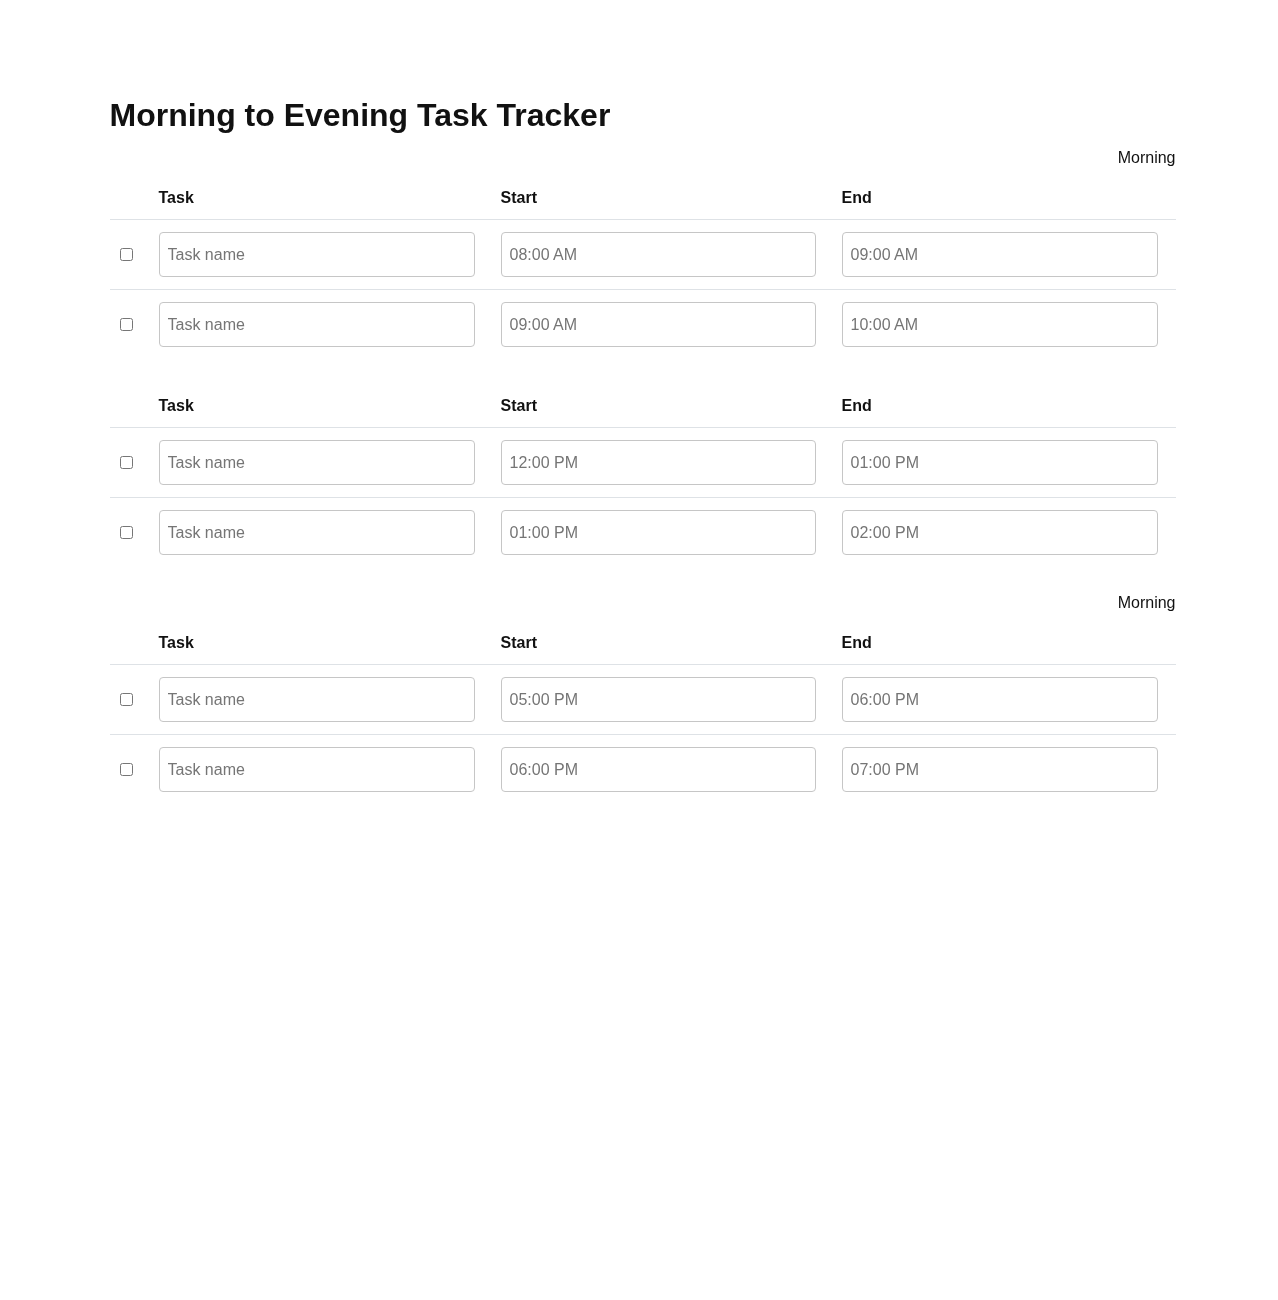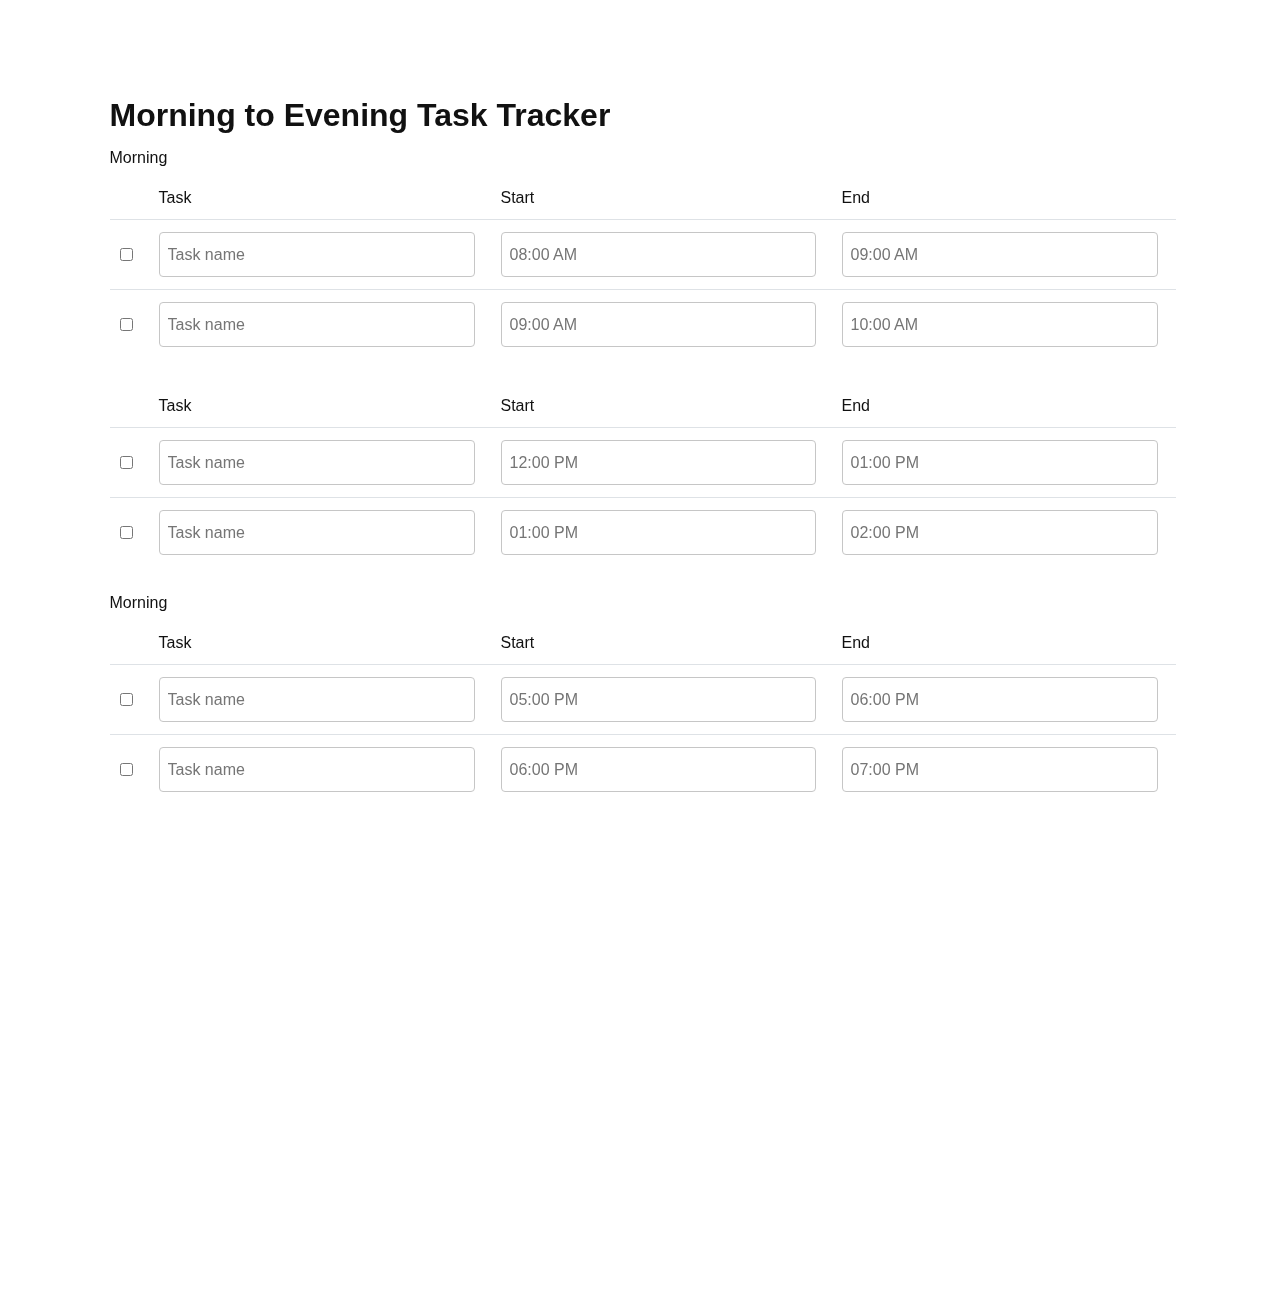--- a/index.html
+++ b/index.html
@@ -29,35 +29,36 @@
     margin: 0 0 14px 0;
     color: #111111;
   }
   .section { margin: 0 0 26px 0; }
   .section-label {
     font-size: 16px;
     line-height: 19px;
     font-weight: 400;
     color: #111111;
     margin: 0;
+    text-align: right;
   }
   table.task-table {
     border-collapse: collapse;
     width: 100%;
     margin-top: 10px;
     table-layout: fixed;
   }
   col.col-check { width: 41px; }
   col.col-task  { width: 342px; }
   col.col-start { width: 341px; }
   col.col-end   { width: 342px; }
   th {
     text-align: left;
     font-size: 16px;
-    font-weight: 400;
+    font-weight: 700;
     padding: 12px 8px;
     border-bottom: 1px solid #dee2e6;
     color: #111111;
   }
   td {
     padding: 12px 8px;
     vertical-align: middle;
   }
   tr.data-row + tr.data-row td {
     border-top: 1px solid #dee2e6;

